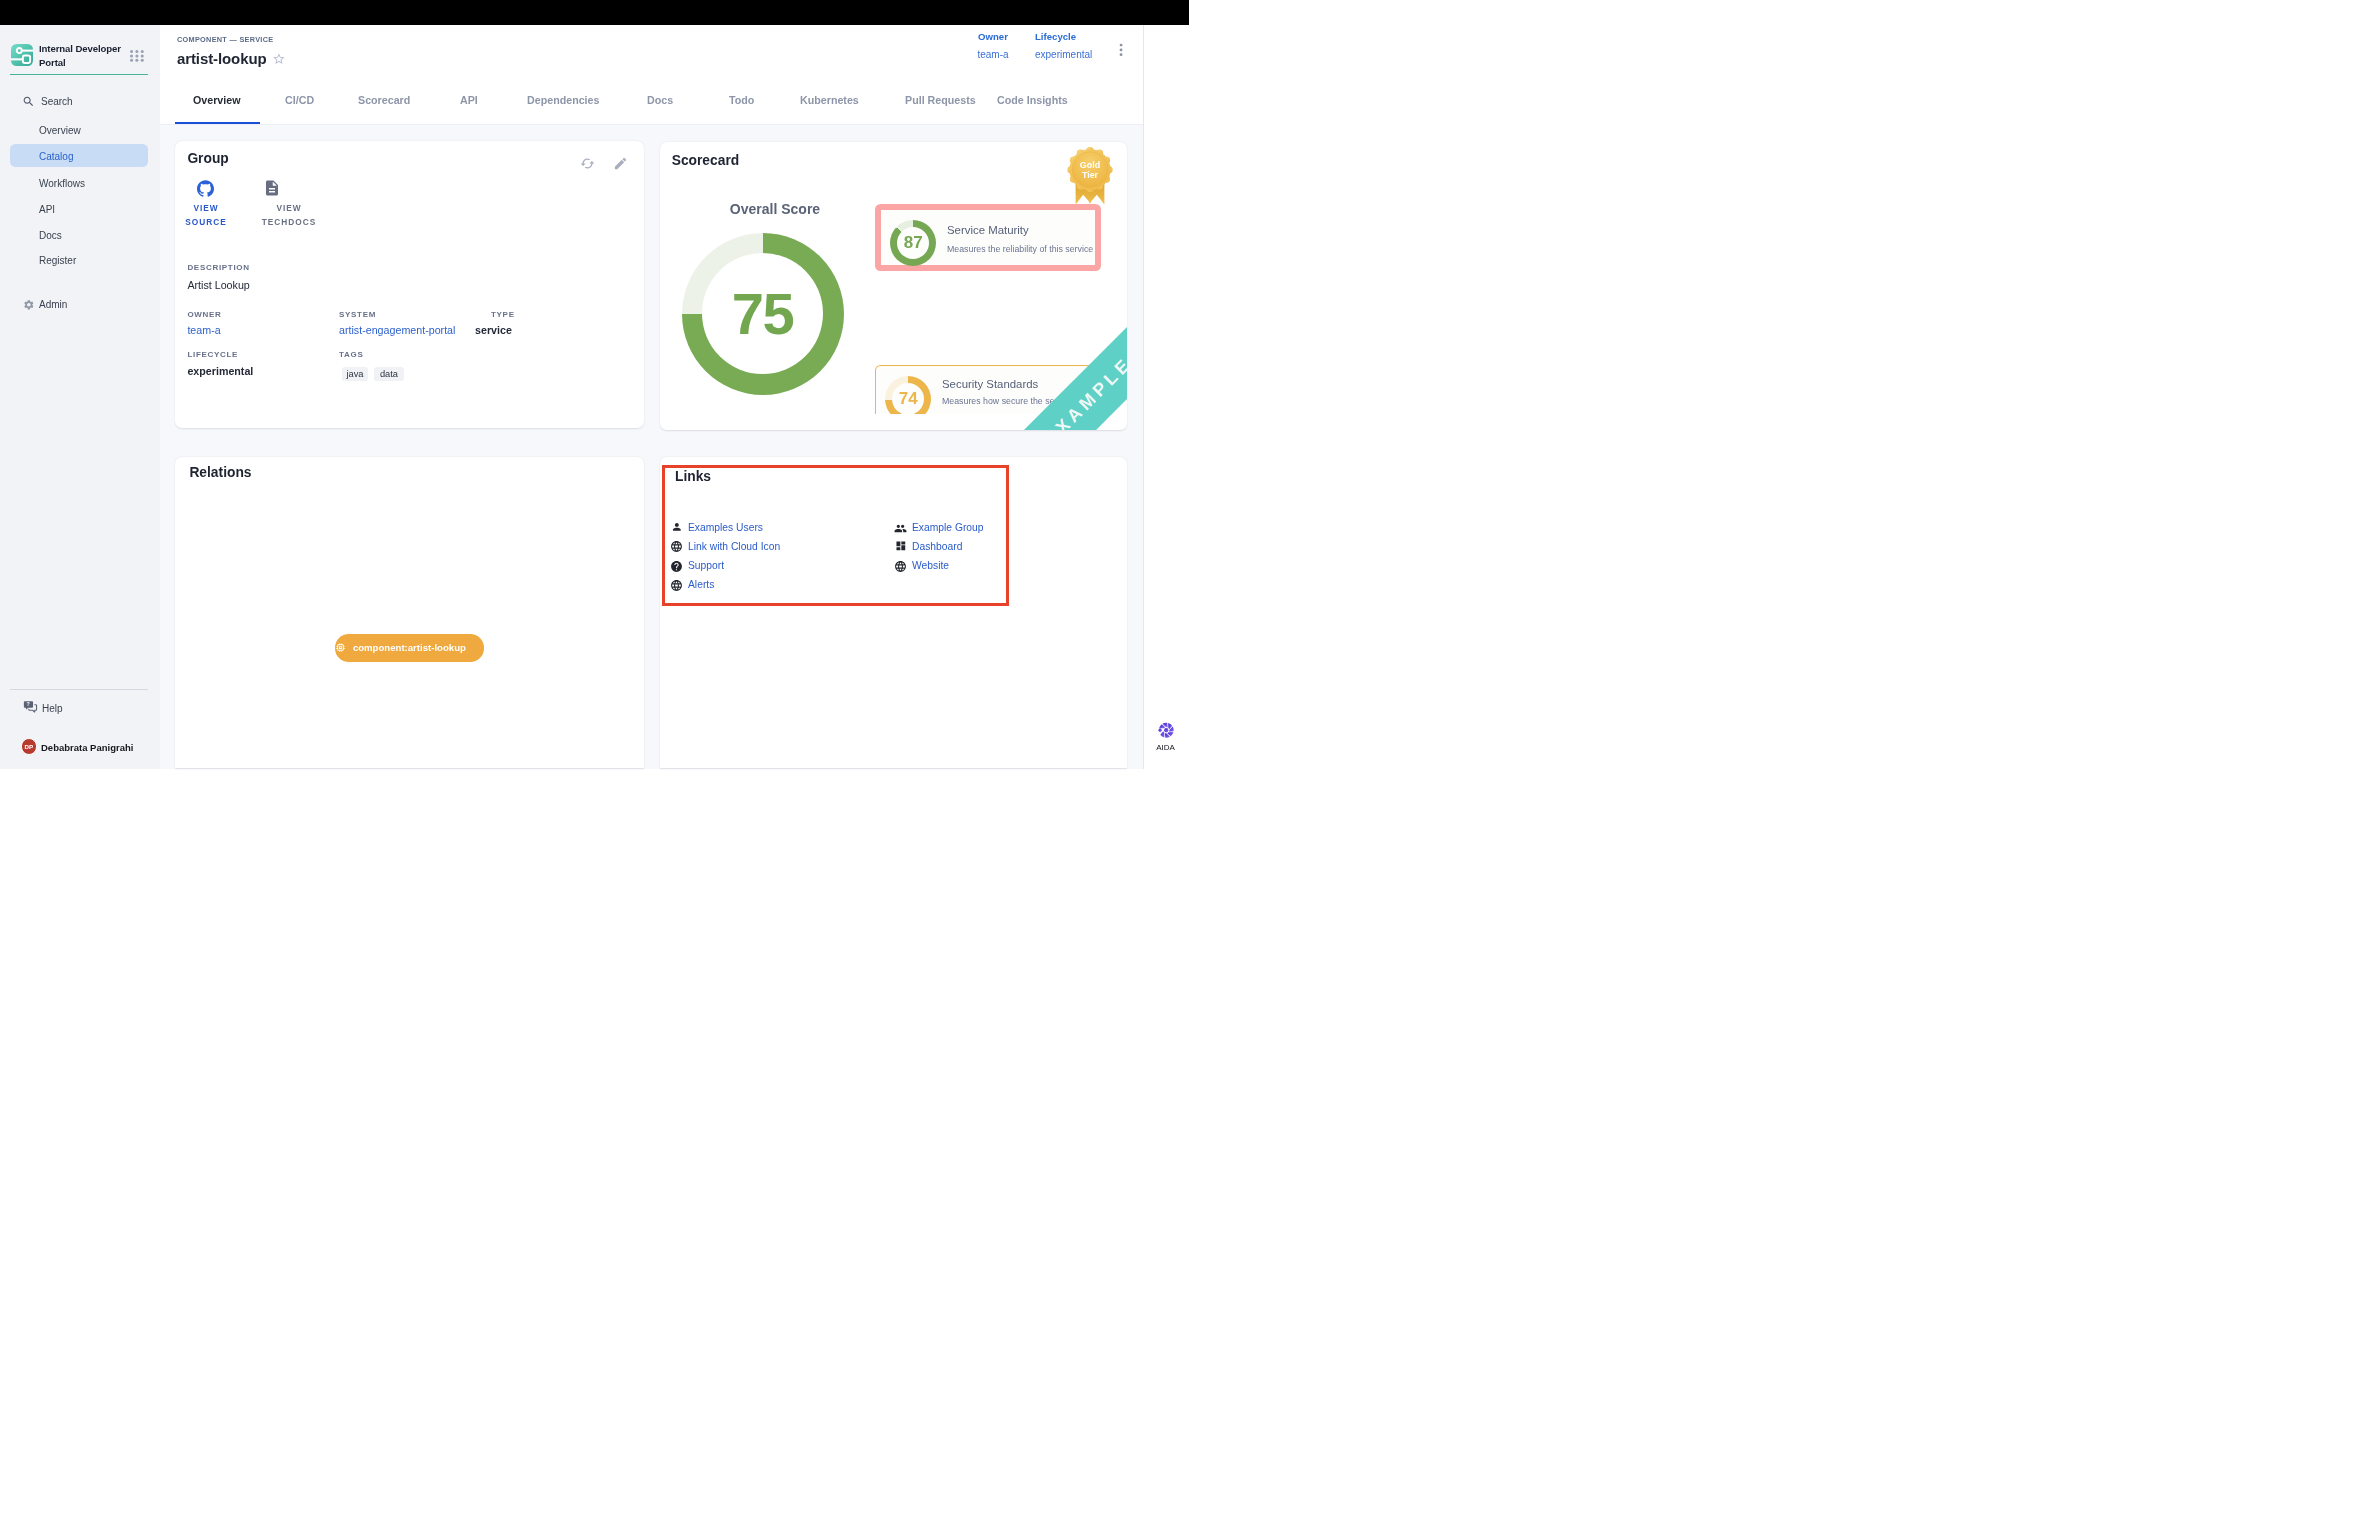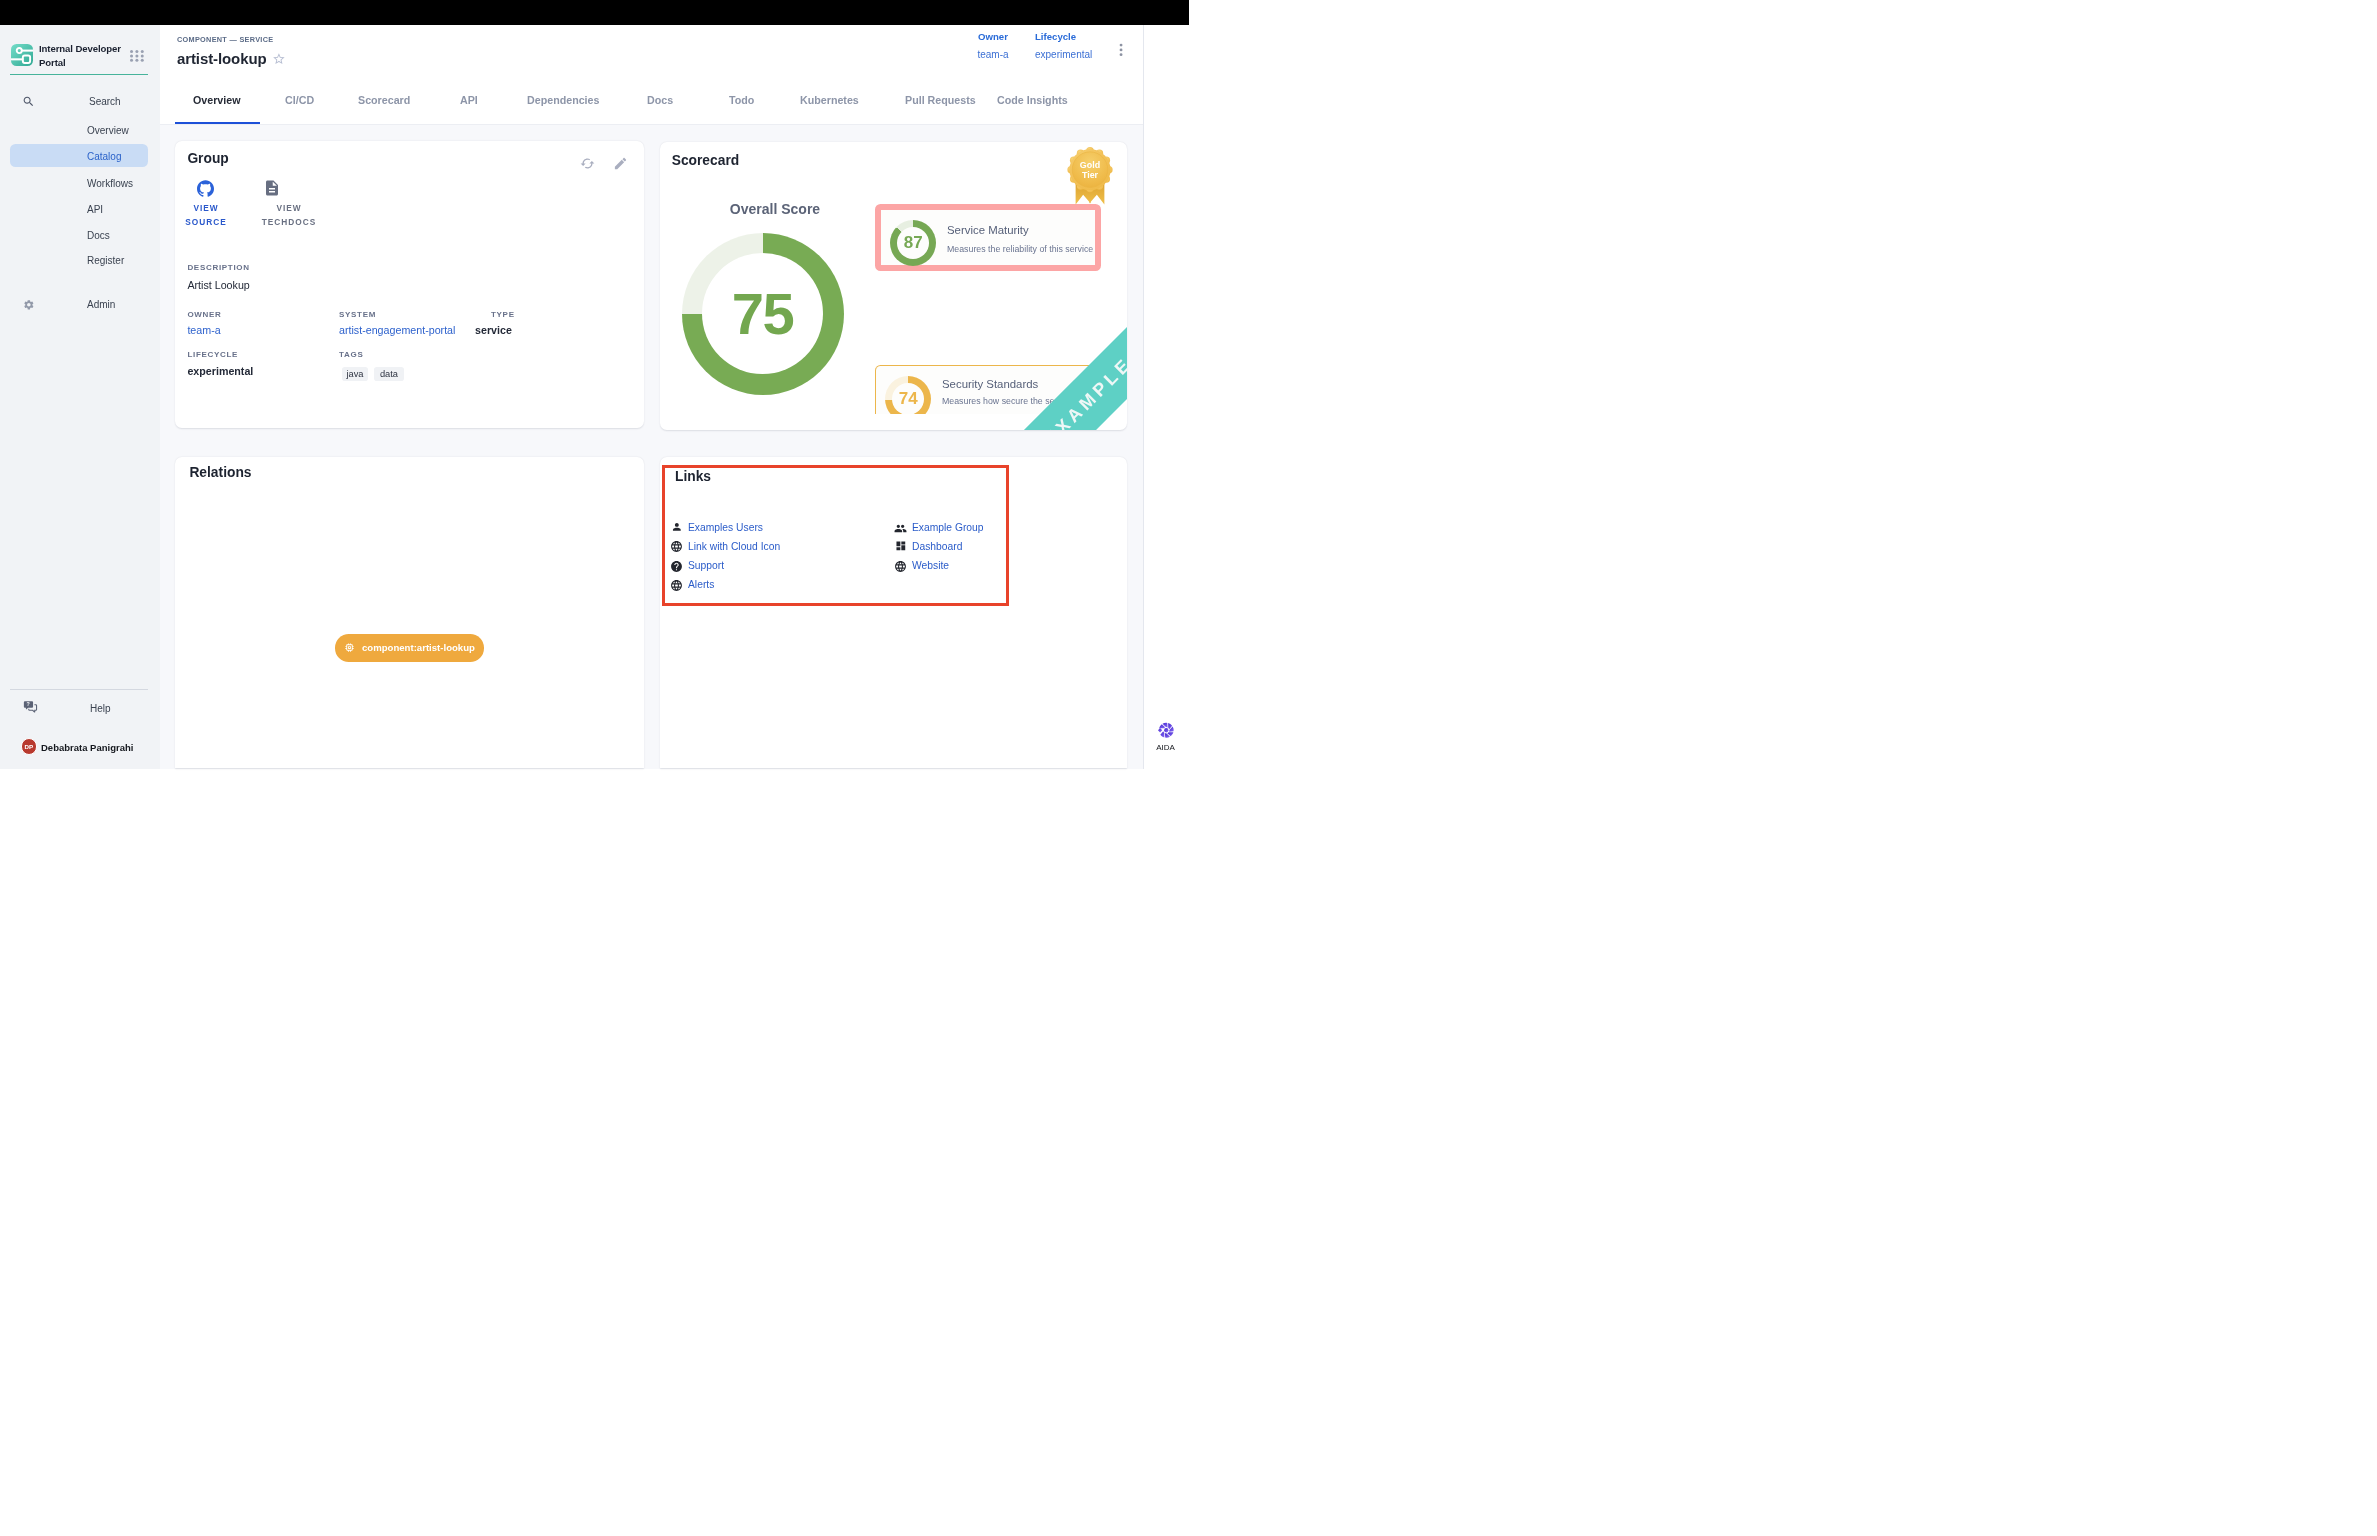--- a/index.html
+++ b/index.html
@@ -6,21 +6,21 @@
 html,body { width:1189px; height:768px; font-family:"Liberation Sans", sans-serif; background:#fff; overflow:hidden; }
 .abs { position:absolute; }
 
 #topbar { left:0; top:0; width:1189px; height:25px; background:#000; }
 
 #sidebar { left:0; top:25px; width:160px; height:744px; background:#f1f3f6; }
 #logoicon { left:11px; top:44px; width:22px; height:22px; border-radius:5.5px; background:linear-gradient(135deg,#75ddc9 0%,#2fa893 100%); }
 #logotitle { left:39px; top:42px; width:96px; font-size:9.6px; font-weight:bold; color:#1b2130; line-height:13.8px; letter-spacing:-0.1px; }
 #griddots { left:130px; top:50px; }
 #tealline { left:10.3px; top:74px; width:138px; height:1.4px; background:#47b39b; }
-.navitem { left:0; width:160px; height:16.5px; font-size:10px; color:#3a4250; display:flex; align-items:center;margin-left:48px; }
+.navitem { left:0; width:160px; height:16.5px; font-size:10px; color:#3a4250; display:flex; align-items:center; }
 #navsearch { top:93px; }
 .nav-label { position:absolute; left:39px; }
 #pill { left:10.3px; top:144px; width:138px; height:23.4px; background:#c9dcf5; border-radius:5.5px; }
 .sideicon { position:absolute; left:22px; width:11.7px; height:11.7px; color:#565e70; }
 #divider2 { left:10.3px; top:689px; width:138px; height:0.7px; background:#d4d8e0; }
 #dp { left:20.6px; top:738px; width:16.5px; height:16.5px; border-radius:50%; background:#b8392e; border:1.4px solid #fff; color:#fff; font-size:6.2px; font-weight:bold; display:flex; align-items:center; justify-content:center; }
 
 #mainwrap { left:160px; top:25px; width:984px; height:744px; background:#f7f8fb; }
 #header { left:160px; top:25px; width:984px; height:50px; background:#fff; border-bottom:0.7px solid #e3e6ec; }
 #crumb { left:177px; top:35px; font-size:7.3px; font-weight:600; letter-spacing:0.3px; color:#5a6a86; }
@@ -47,21 +47,21 @@
 .donut { position:absolute; border-radius:50%; }
 .donut .hole { position:absolute; background:#fff; border-radius:50%; display:flex; align-items:center; justify-content:center; font-weight:bold; }
 .mtitle { position:absolute; font-size:11.4px; color:#555f78; }
 .mdesc { position:absolute; font-size:8.8px; color:#6a7490; line-height:15px; }
 #ribbon { position:absolute; width:289px; height:51px; background:#5ed0c5; transform:rotate(-45deg); display:flex; align-items:center; justify-content:center; color:#eef7f6; font-size:18px; font-weight:bold; letter-spacing:4.1px; }
 
 .lrow { position:absolute; font-size:10.3px; color:#2b5cc9; }
 
 #redbox { left:662px; top:465px; width:347px; height:141px; border:3.4px solid #e8432a; }
 
-#pillnode { left:335px; top:634px; width:149px; height:27.5px; border-radius:13.8px; background:#efa93e; color:#fff; display:flex; align-items:center; justify-content:center; gap:6.9px; font-size:9.6px; font-weight:bold; }
+#pillnode { left:335px; top:634px; width:149px; height:27.5px; border-radius:13.8px; background:#efa93e; color:#fff; display:flex; align-items:center; justify-content:flex-start; gap:6.9px; font-size:9.6px; font-weight:bold; }
 </style>
 </head>
 <body>
 <div class="abs" id="topbar"></div>
 <div class="abs" id="mainwrap"></div>
 <div class="abs" id="sidebar"></div>
 <div class="abs" id="header"></div>
 <div class="abs" id="tabbar"></div>
 <div class="abs" id="rail"></div>
 <div class="abs" id="logoicon">

